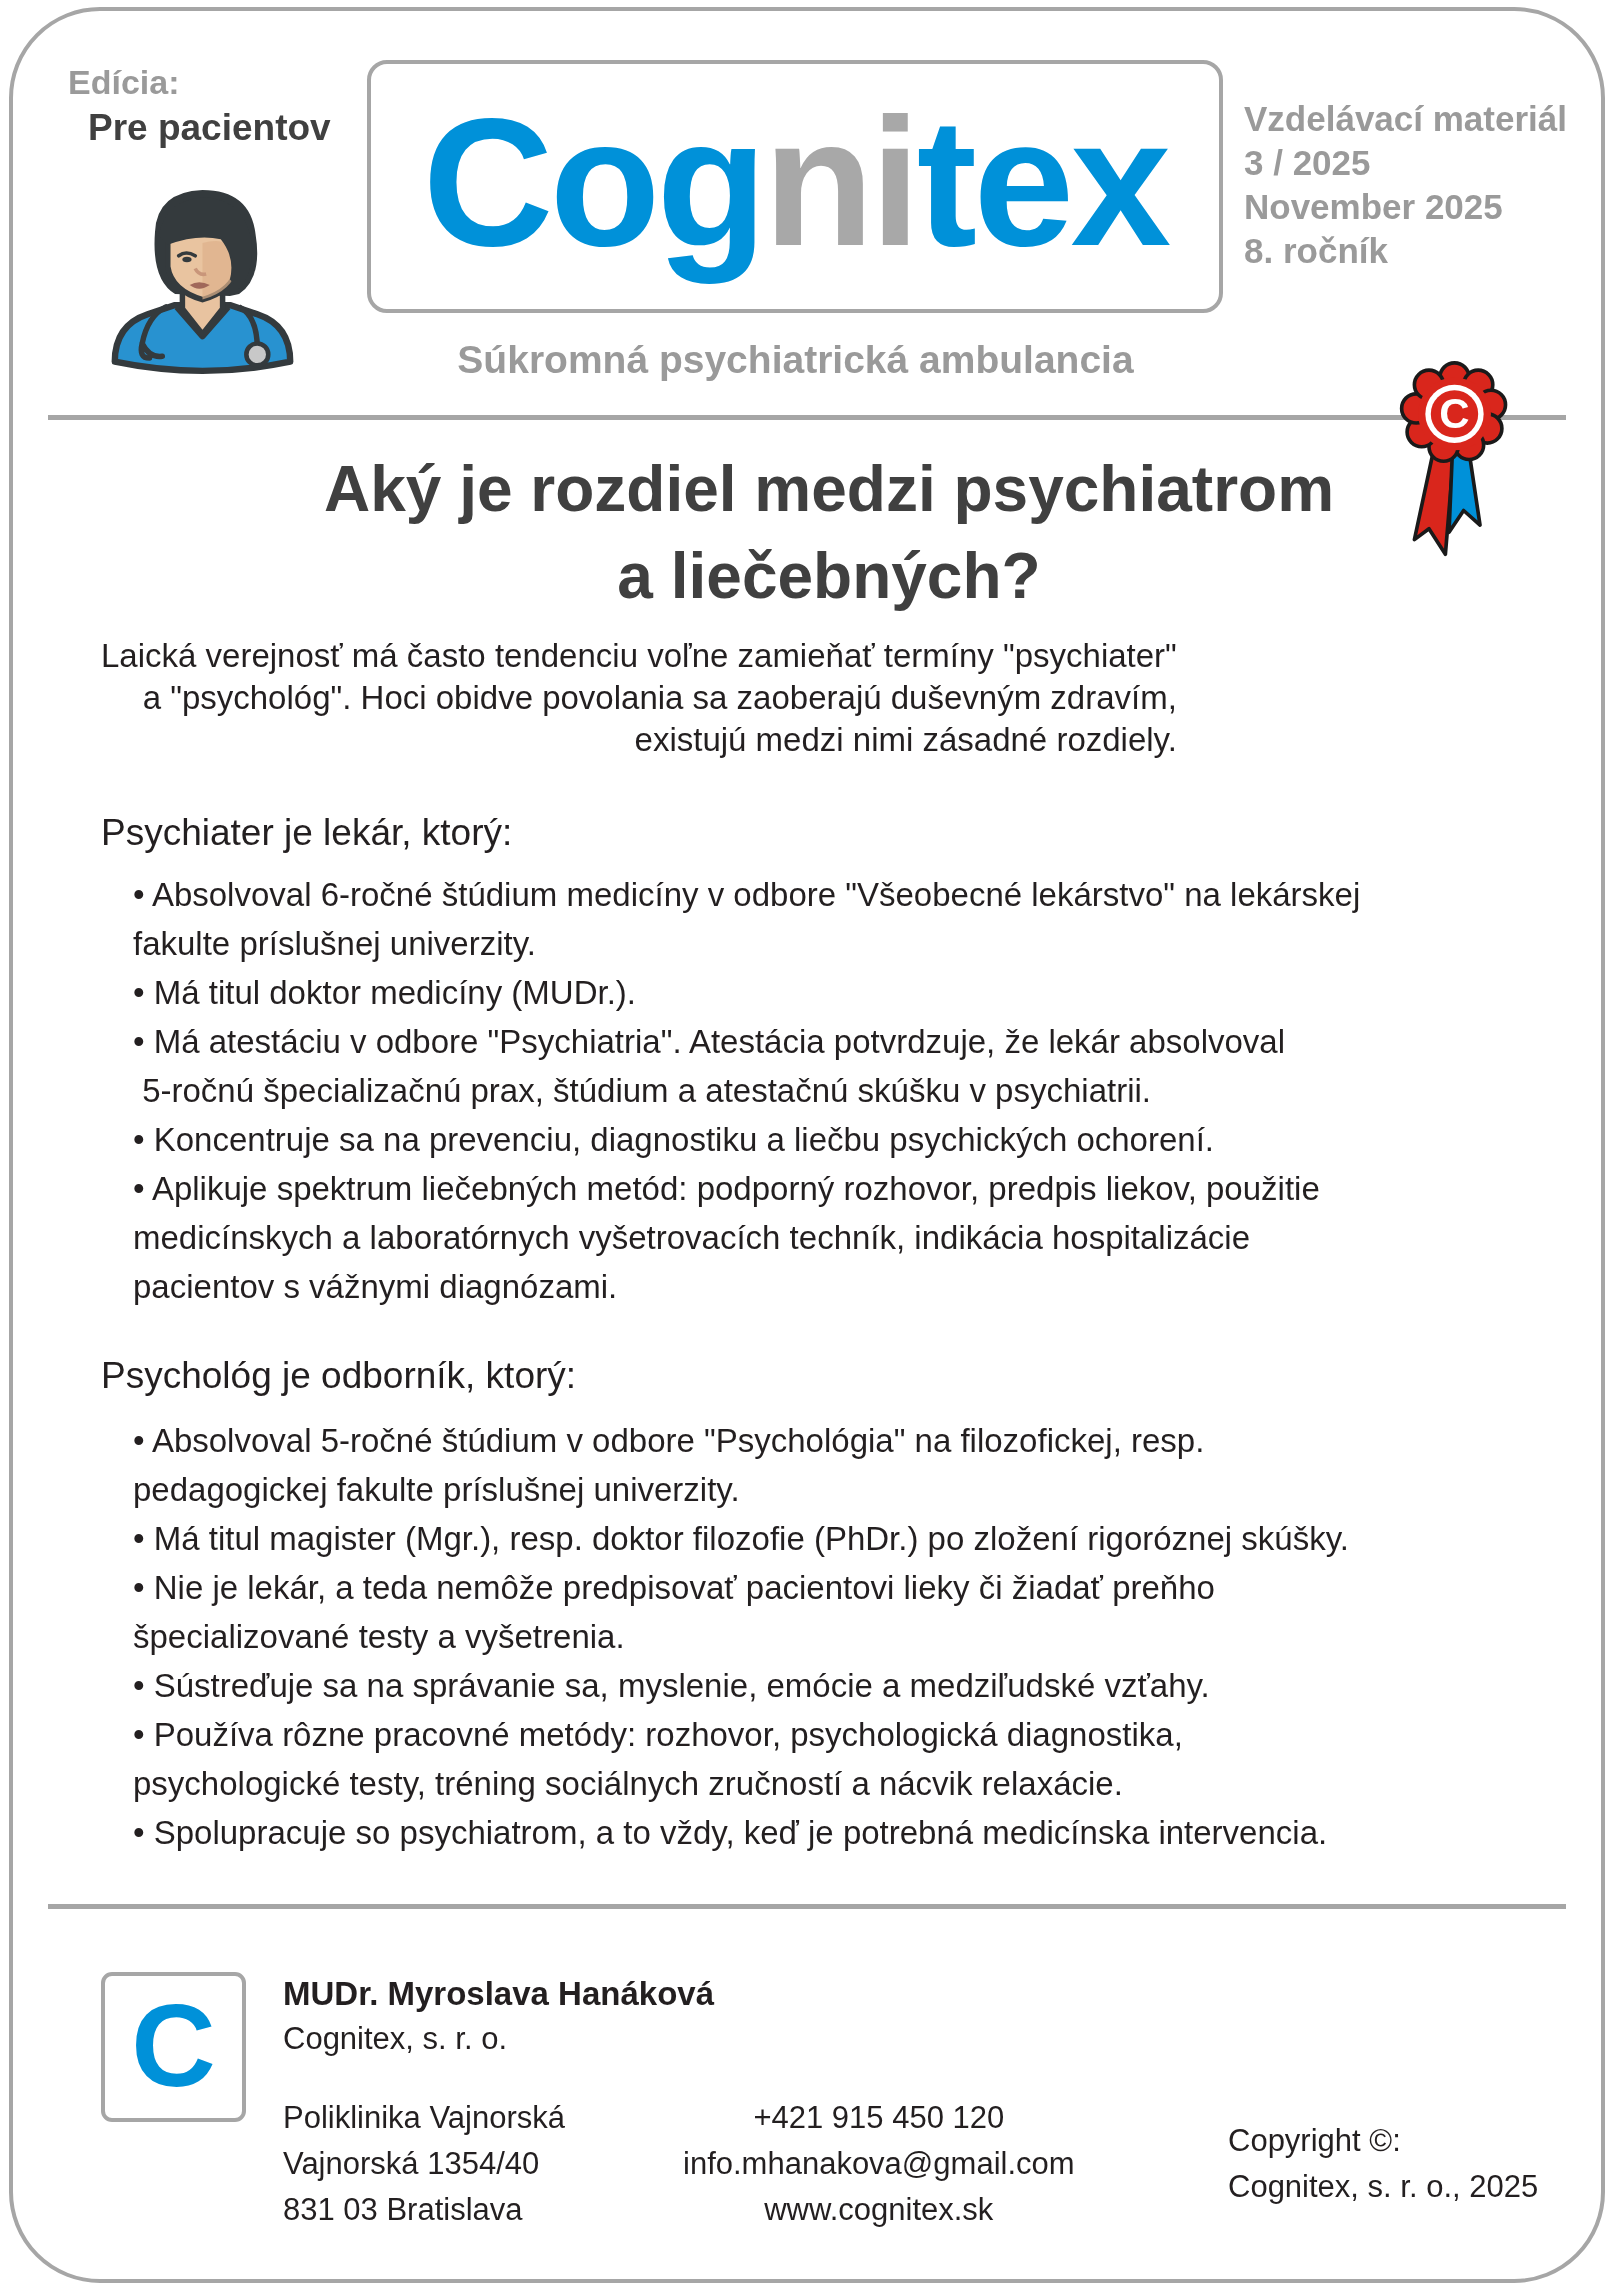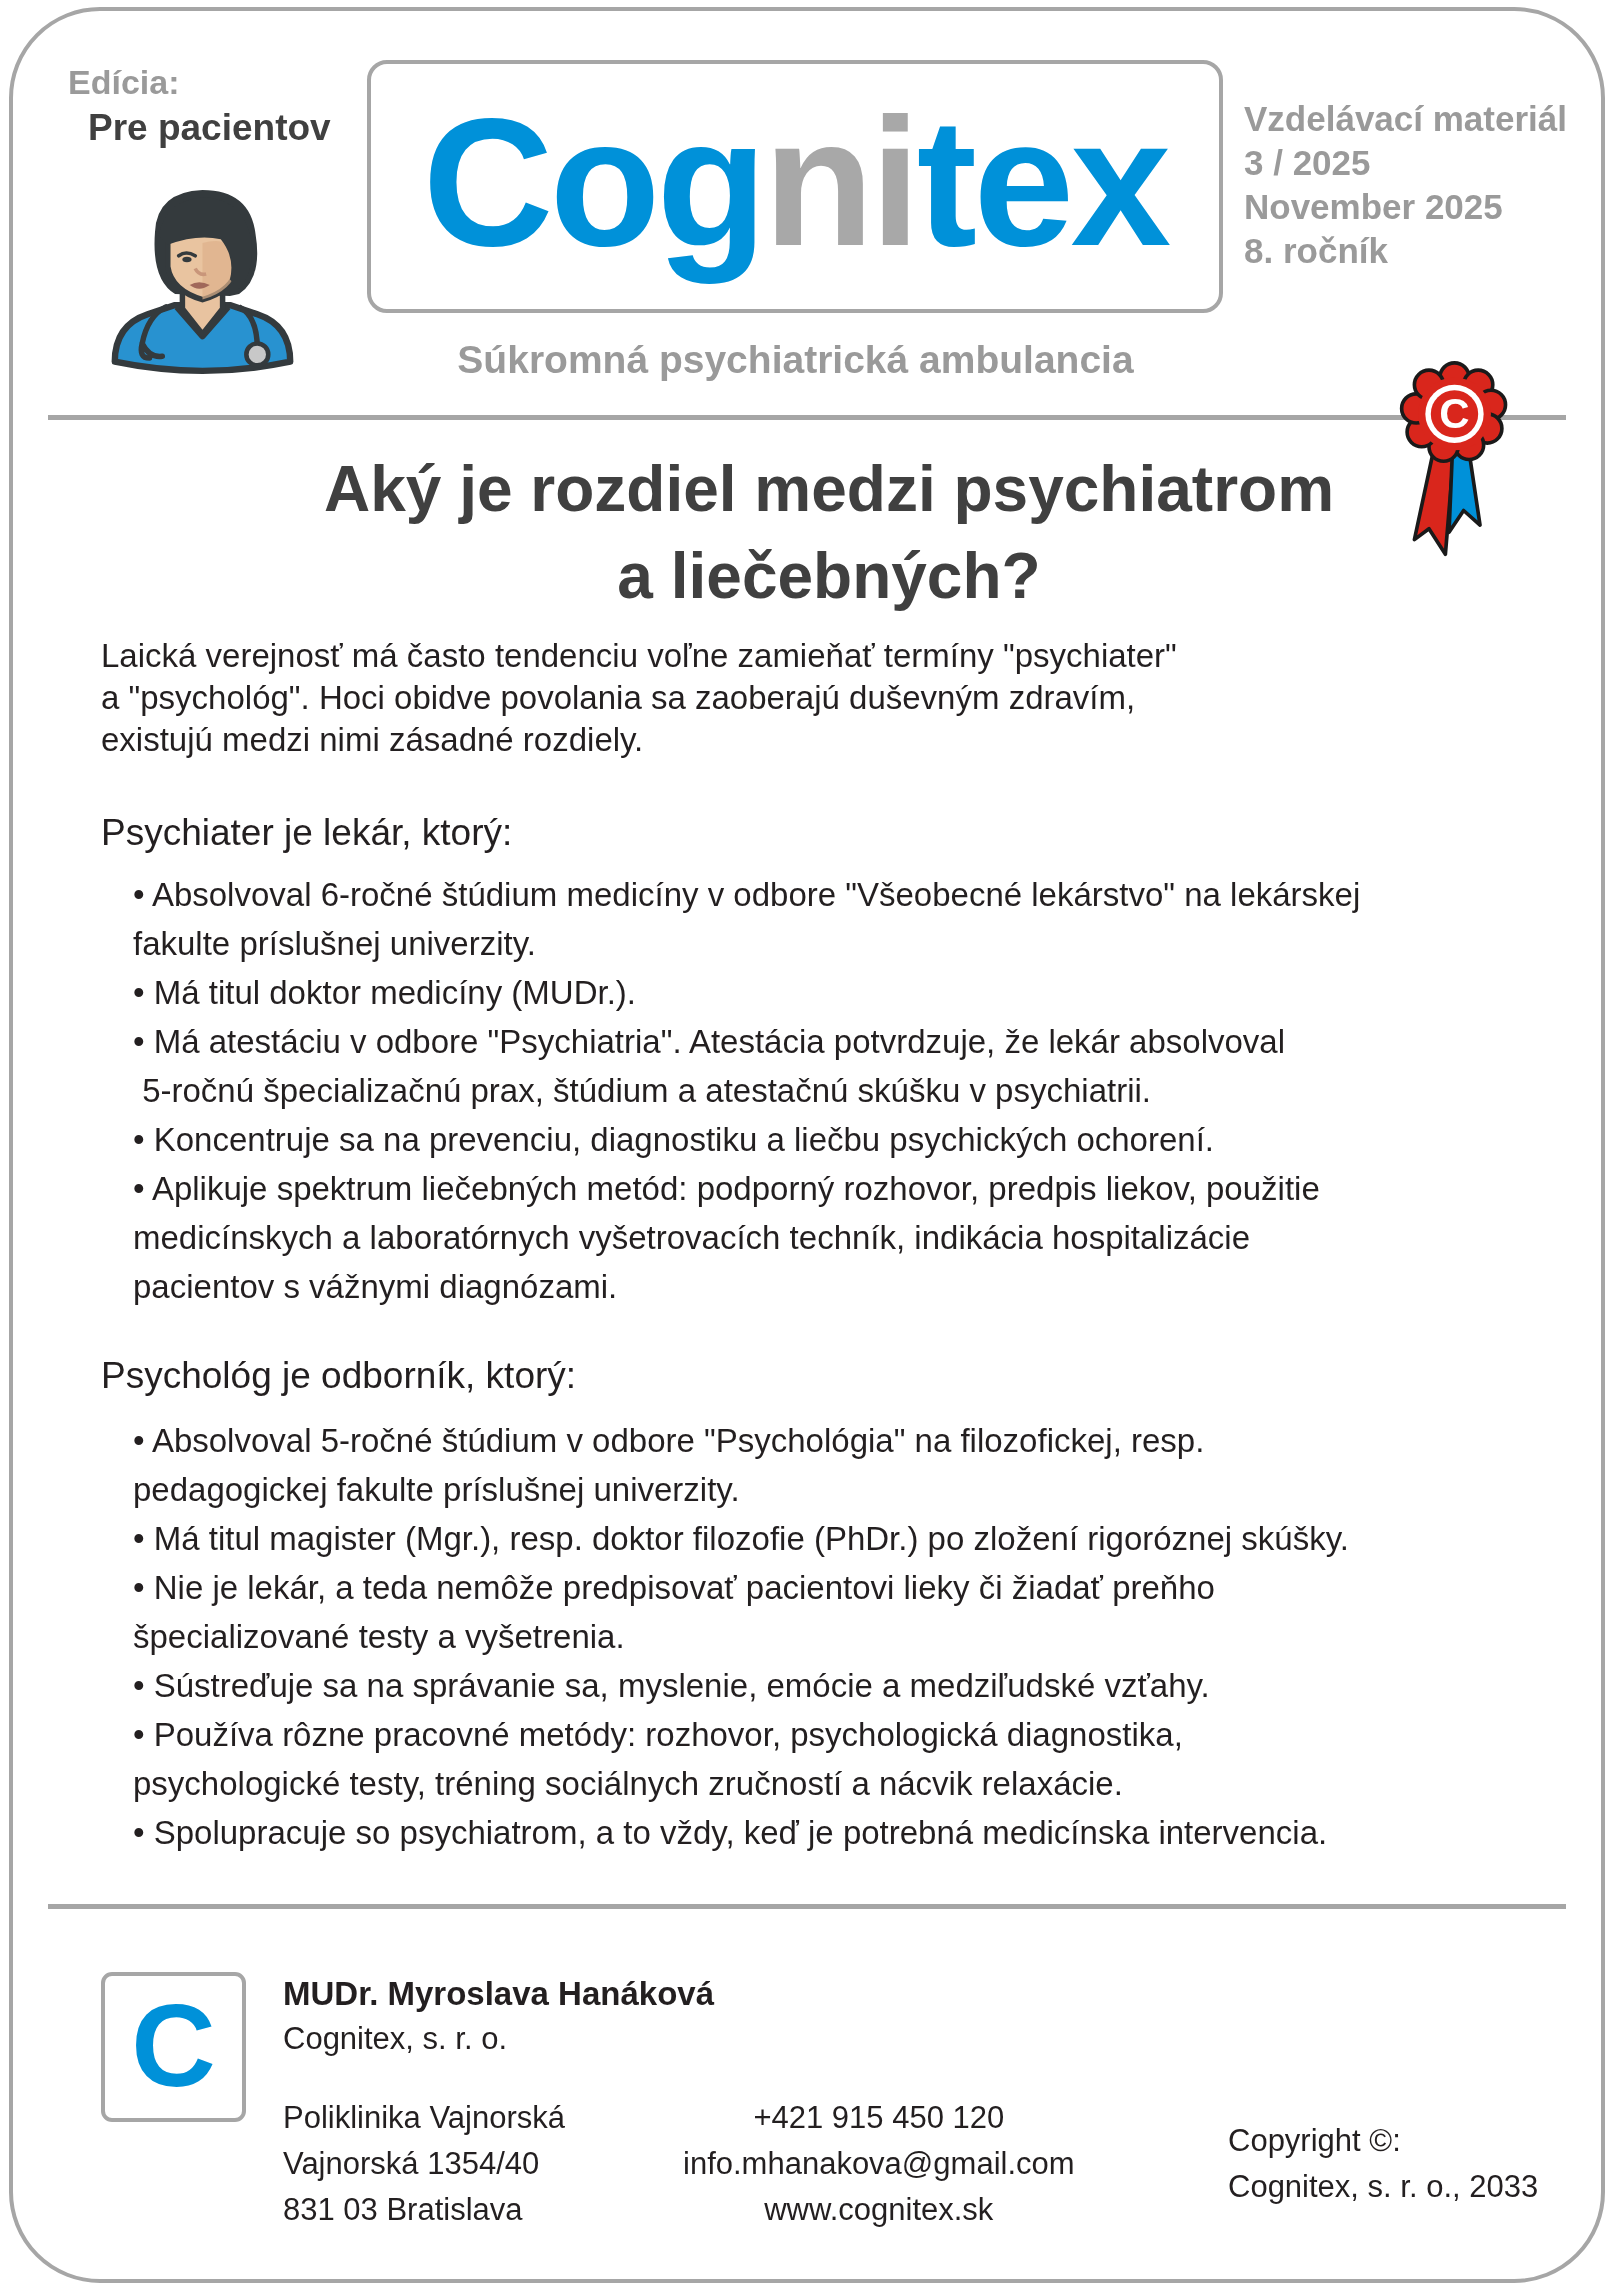--- a/index.html
+++ b/index.html
@@ -20,21 +20,21 @@
   .logo-text .c-blue { color:#0091d9; }
   .logo-text .c-gray { color:#a8a8a8; }
   .subtitle { left:367px; width:857px; top:336px; text-align:center; font-size:39px; line-height:48px; }
   .info { left:1244px; top:97px; font-size:35px; line-height:44px; }
   .info div { white-space:nowrap; }
   .divider { position:absolute; left:48px; width:1518px; height:4.6px; background:#a6a6a6; }
   .rosette { left:1398px; top:361px; width:113px; height:196px; }
   .title { left:110px; width:1398px; top:446px; text-align:center; font-size:64px;
            line-height:87px; font-weight:bold; }
   .body-text { position:absolute; left:101px; font-size:33px; line-height:42px; color:#231f20; }
-  .intro { top:635px; }
+  .intro { top:635px;text-align:right; }
   .heading { position:absolute; left:101px; font-size:37px; line-height:44px; color:#231f20; }
   .bullets { position:absolute; left:133px; font-size:33px; line-height:49px; color:#231f20; width:1425px; }
   .footer-logo { position:absolute; left:101px; top:1972px; width:137px; height:142px;
                  border:4.6px solid #a6a6a6; border-radius:11px; }
   .footer-logo span { position:absolute; left:0; right:0; top:5.5px; text-align:center;
                       font-size:117px; line-height:128px; font-weight:bold; color:#0091d9; }
   .footer-name { left:283px; top:1974px; font-size:33px; line-height:40px; font-weight:bold; color:#231f20; }
   .footer-company { left:283px; top:2019px; font-size:31px; line-height:40px; color:#231f20; }
   .addr { position:absolute; left:283px; top:2095px; font-size:31px; line-height:46px; color:#231f20; }
   .contact { position:absolute; left:683px; top:2095px; font-size:31px; line-height:46px; color:#231f20;text-align:center; }
@@ -168,15 +168,15 @@
 </div>
 
 <div class="contact">
   <div class="line">+421 915 450 120</div>
   <div class="line">info.mhanakova@gmail.com</div>
   <div class="line">www.cognitex.sk</div>
 </div>
 
 <div class="copyright">
   <div class="line">Copyright ©:</div>
-  <div class="line">Cognitex, s. r. o., 2033</div>
+  <div class="line">Cognitex, s. r. o., 2025</div>
 </div>
 
 
 </body></html>

